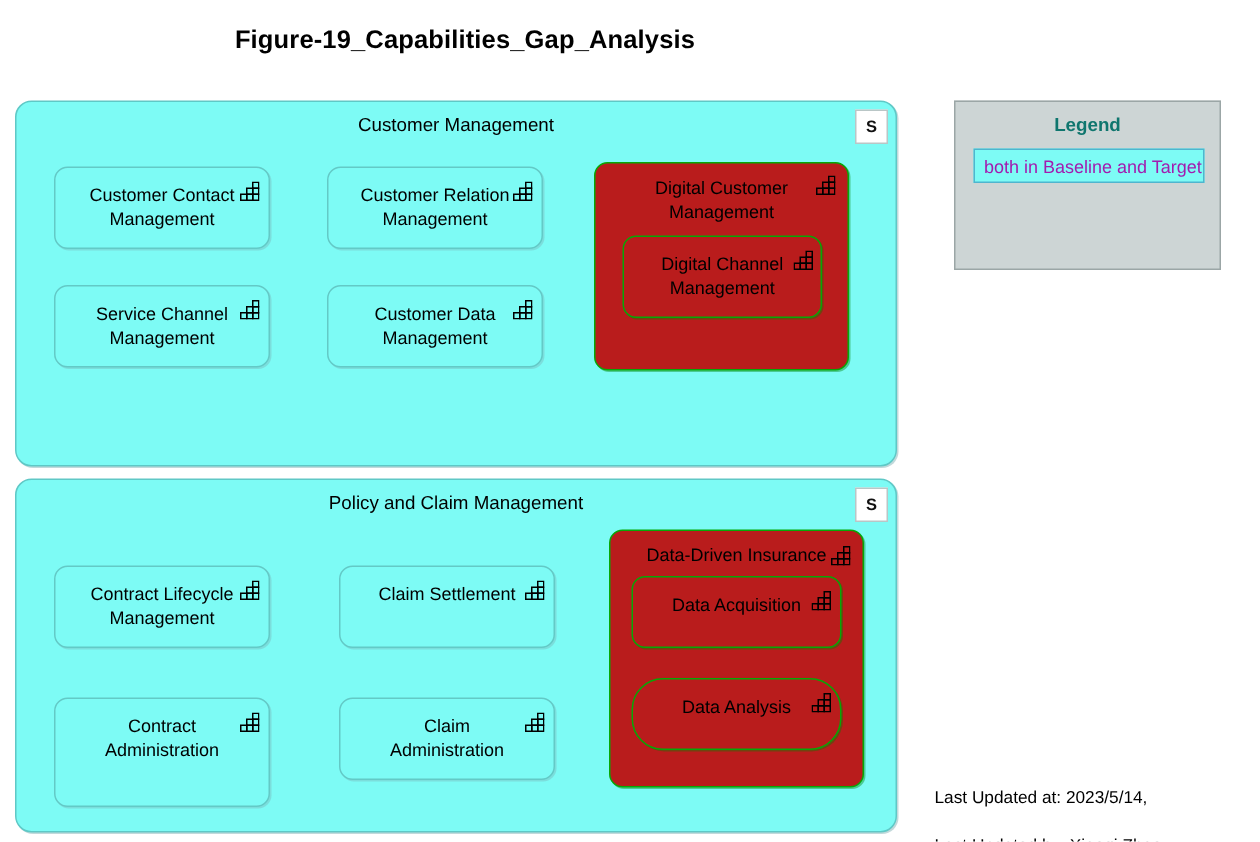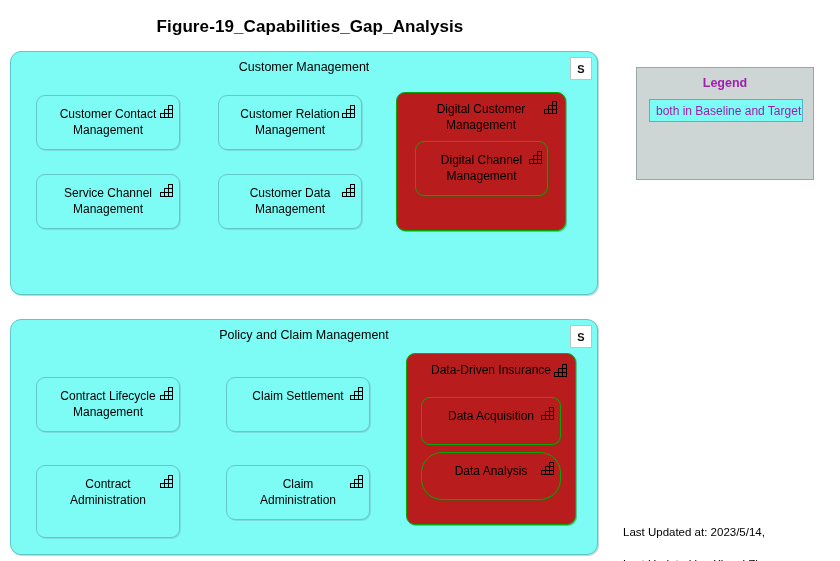--- a/index.html
+++ b/index.html
@@ -31,21 +31,21 @@
 
   
   .group {
     position: absolute;
     box-sizing: border-box;
     background: #7DFBF5;
     border: 1px solid #5FC8C6;
     border-radius: 11px;
     box-shadow: 1px 1px 0 0 rgba(120,170,175,0.45);
   }
-  #group-customer-management { left: 10px; top: 51px; width: 588px; height: 244px; }
+  #group-customer-management { left: 10px; top: 67px; width: 588px; height: 244px; }
   #group-policy-claim        { left: 10px; top: 319px; width: 588px; height: 236px; }
 
   .group-title {
     position: absolute;
     left: 0;
     top: 8px;
     width: 100%;
     text-align: center;
     font-size: 12.5px;
     color: #000000;
@@ -116,21 +116,21 @@
     border: 1px solid #9BA6A6;
   }
   #legend-title {
     position: absolute;
     left: 0;
     top: 8px;
     width: 100%;
     text-align: center;
     font-size: 12.5px;
     font-weight: bold;
-    color: #a21caf;
+    color: #0f766e;
   }
   .legend-swatch {
     position: absolute;
     left: 12px;
     width: 154px;
     height: 23px;
     box-sizing: border-box;
     display: flex;
     align-items: center;
     padding-left: 6px;
@@ -341,21 +341,21 @@
         <rect x="0.5" y="8.5" width="4" height="4"></rect>
             <rect x="4.5" y="8.5" width="4" height="4"></rect>
             <rect x="8.5" y="8.5" width="4" height="4"></rect>
         <rect x="4.5" y="4.5" width="4" height="4"></rect>
             <rect x="8.5" y="4.5" width="4" height="4"></rect>
         <rect x="8.5" y="0.5" width="4" height="4"></rect>
           </g>
         </svg>
     </span>
 
-    <div class="cap green" style="left:14px; top:43px; width:140px; height:48px;">
+    <div class="cap green" style="left:14px; top:30px; width:140px; height:48px;">
       <div class="cap-label">Data Acquisition</div>
       <span class="cap-icon" style="right:6px; top:9px;">
         <svg viewBox="0 0 13 13">
             <g fill="none" stroke="#000" stroke-width="1">
           <rect x="0.5" y="8.5" width="4" height="4"></rect>
               <rect x="4.5" y="8.5" width="4" height="4"></rect>
               <rect x="8.5" y="8.5" width="4" height="4"></rect>
           <rect x="4.5" y="4.5" width="4" height="4"></rect>
               <rect x="8.5" y="4.5" width="4" height="4"></rect>
           <rect x="8.5" y="0.5" width="4" height="4"></rect>

